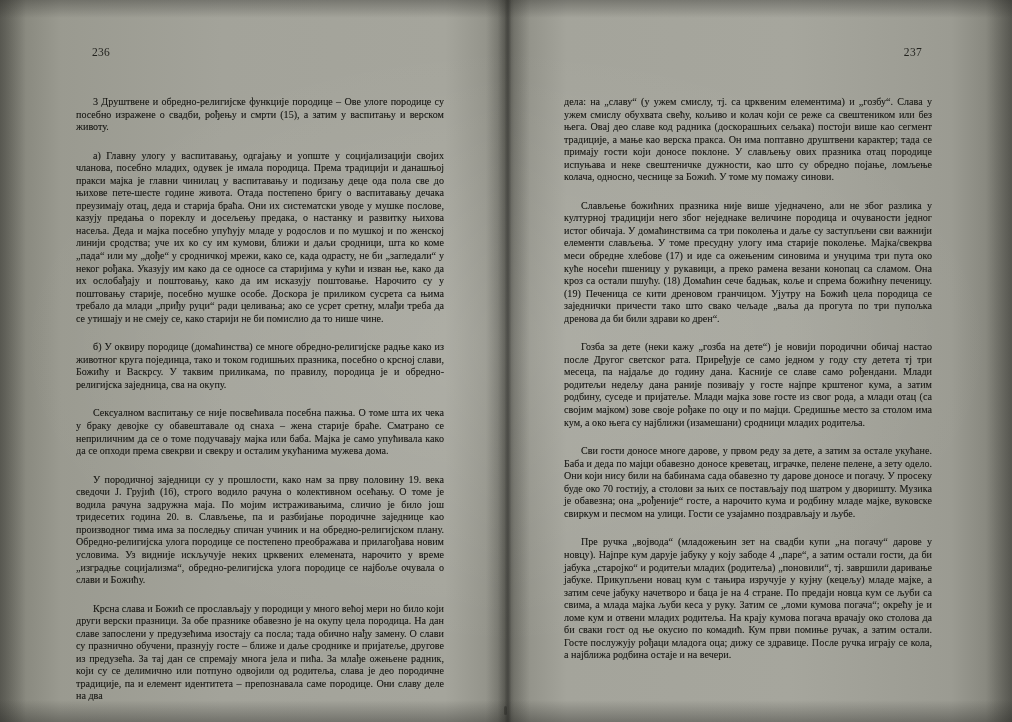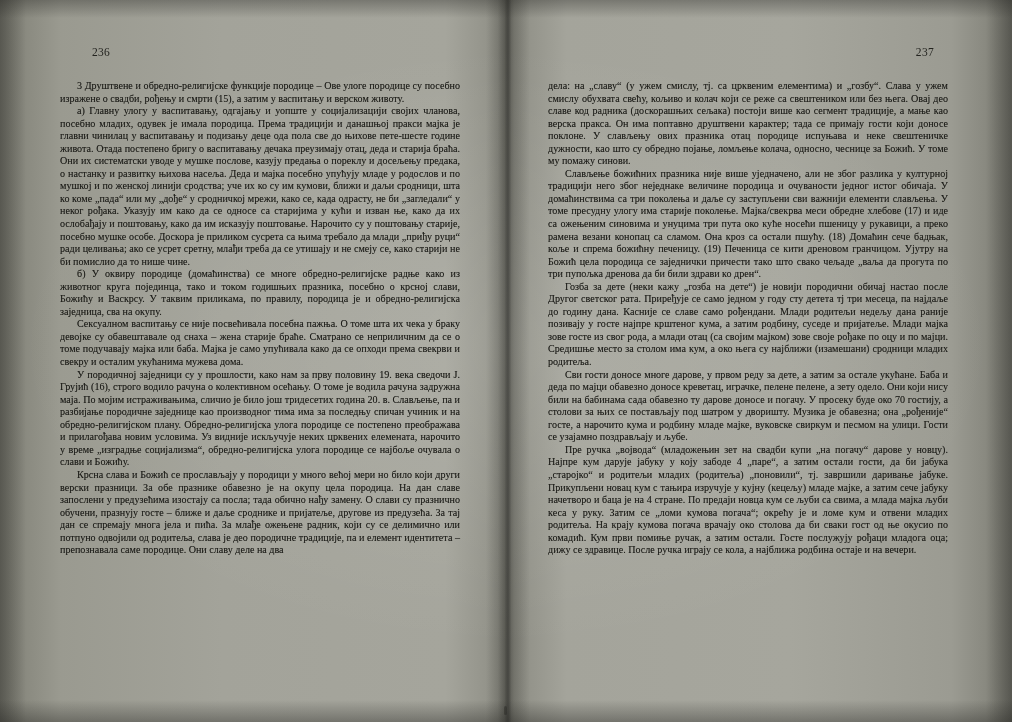--- a/index.html
+++ b/index.html
@@ -73,34 +73,34 @@
   .page-right { left: 548px; width: 400px; }
 
   .folio {
     position: absolute;
     top: 46px;
     font-size: 11.5px;
     color: #23231f;
     letter-spacing: 0.3px;
   }
   .folio-left  { left: 32px; }
-  .folio-right { right: 14px; }
+  .folio-right { right: 26px; }
 
   .text-col {
     position: absolute;
     top: 80px;
     width: 400px;
     font-size: 10.1px;
     line-height: 12.55px;
     text-align: justify;
     color: #1c1c18;
     hyphens: none;
   }
   .text-col p {
-    margin: 0;
+    margin: 16px;
     text-indent: 17px;
     text-align: justify;
   }
   .text-col p.noindent { text-indent: 0; }
 
   
   .text-col {
     text-shadow: 0 0 0.4px rgba(28,28,24,0.45);
   }
   .spine-mark {

